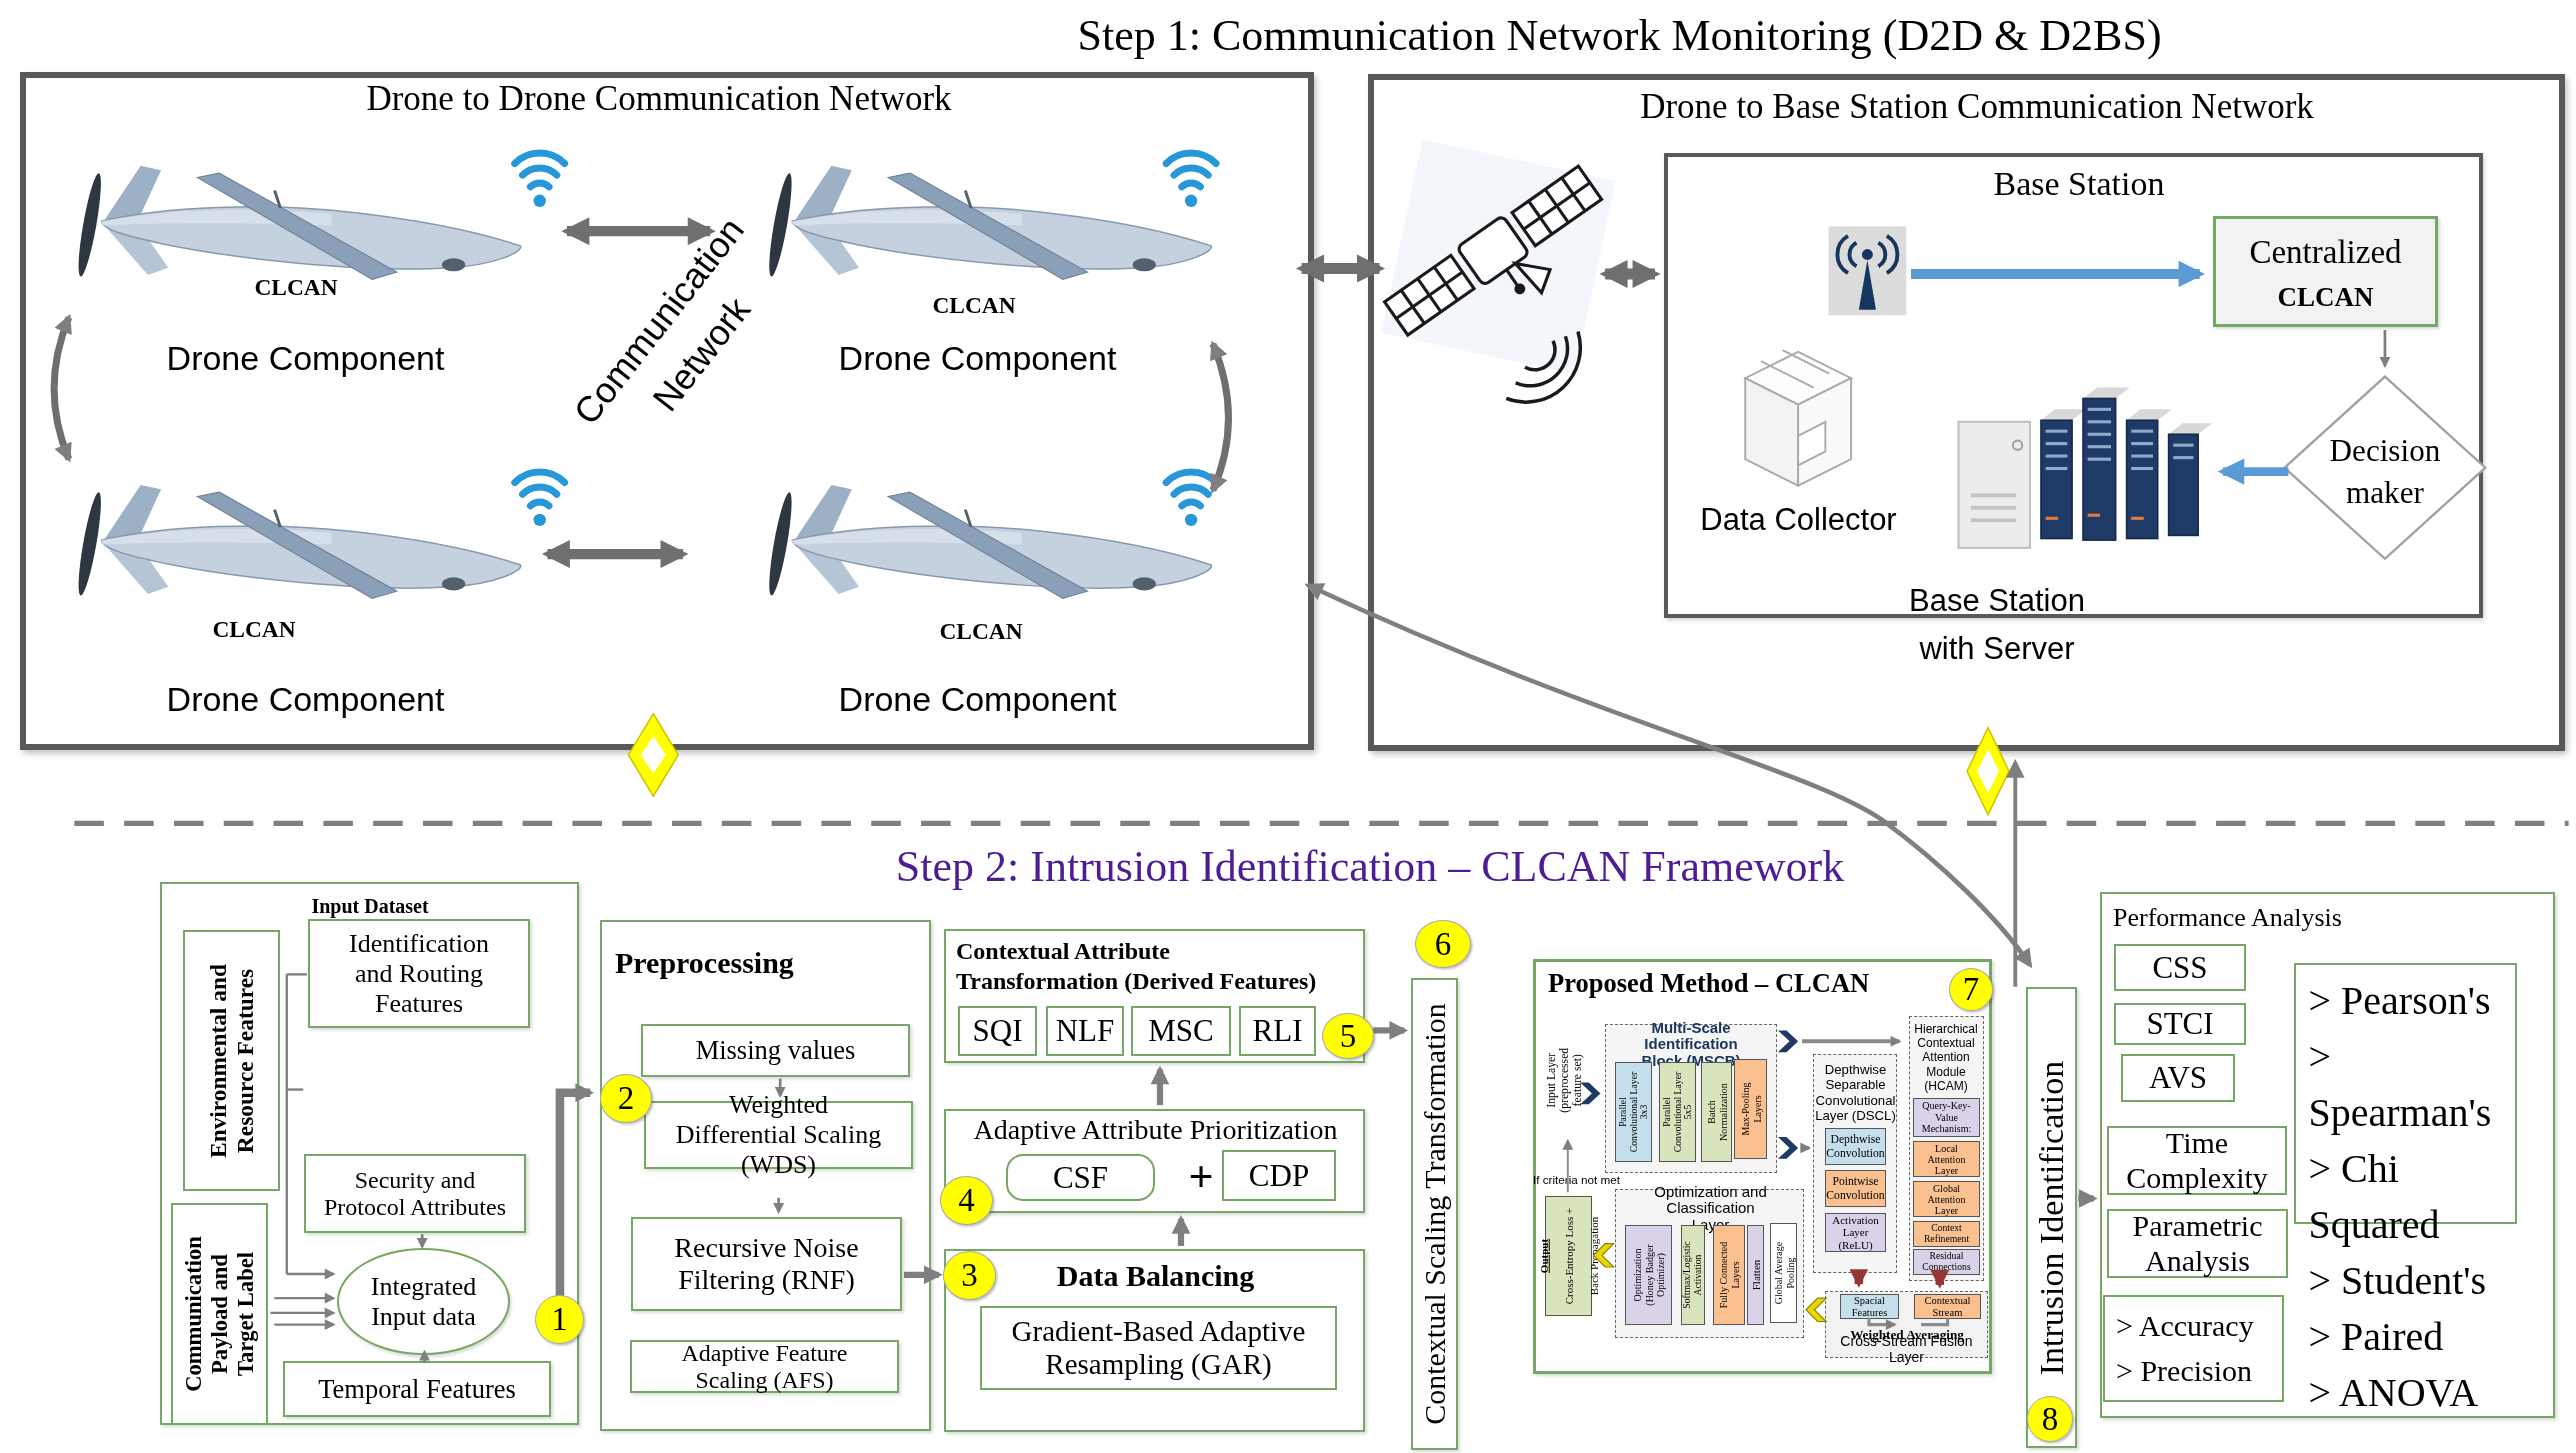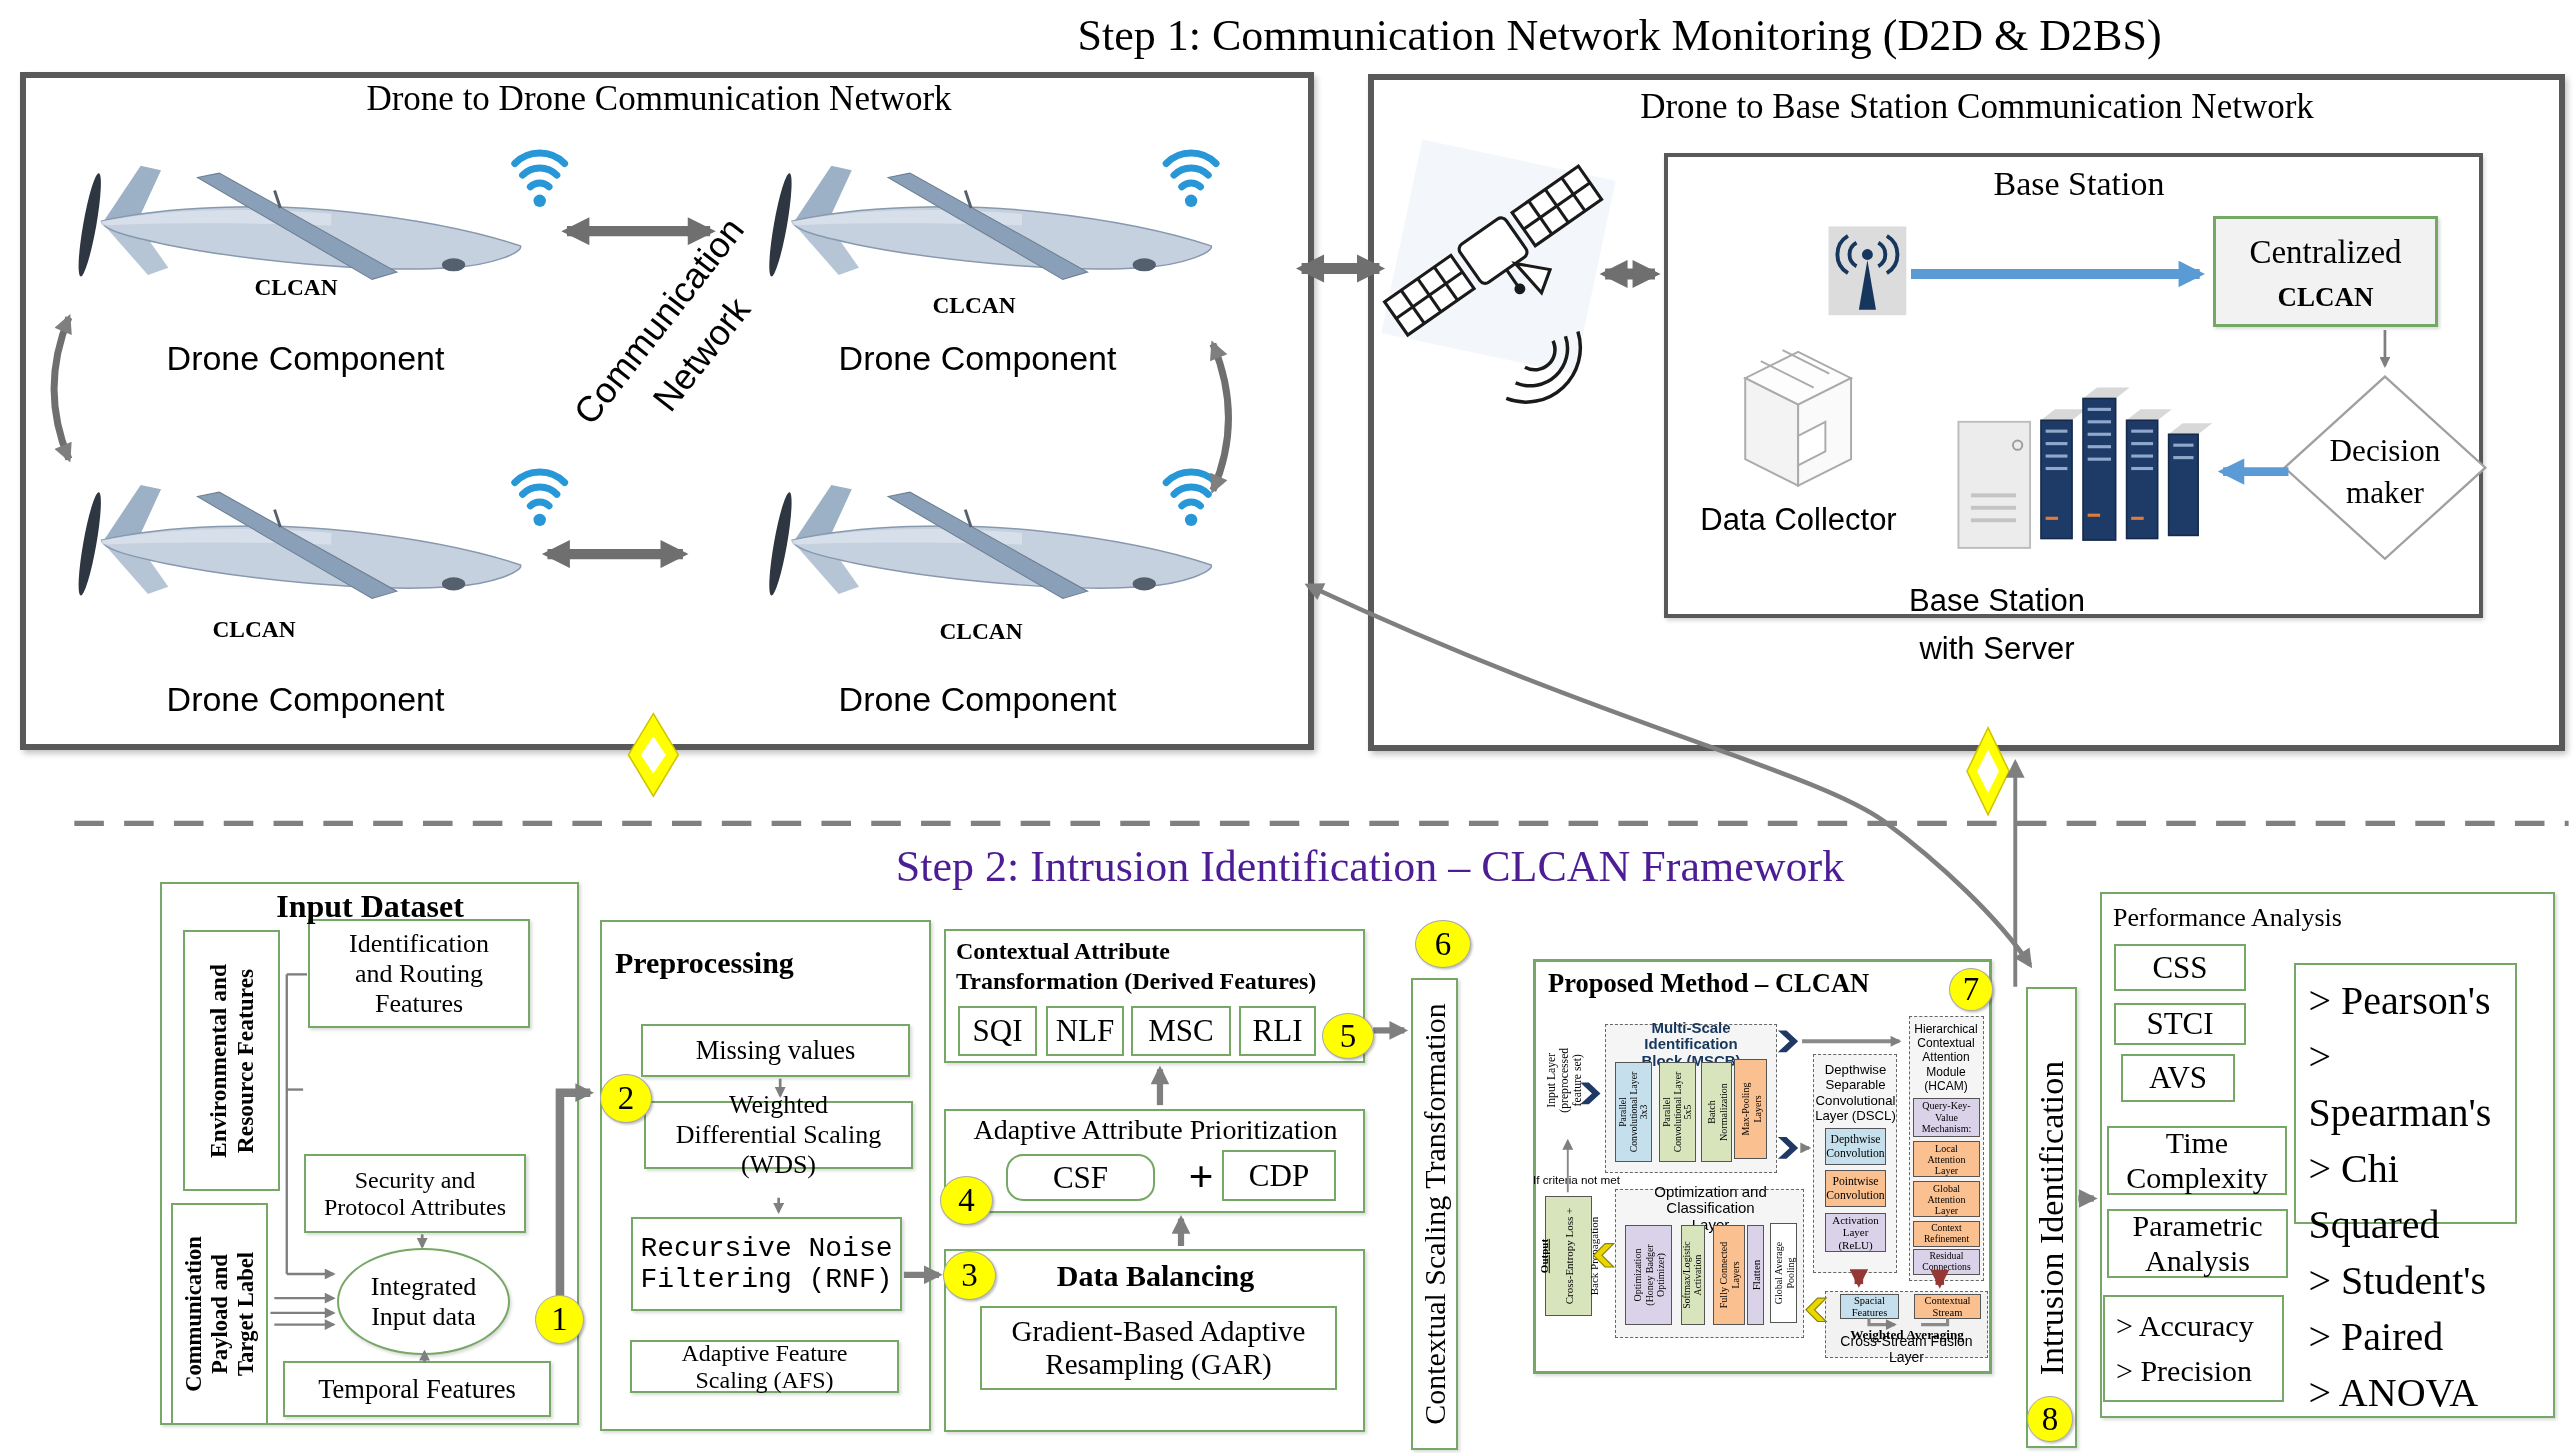--- a/index.html
+++ b/index.html
@@ -71,21 +71,21 @@
   </div>
 
   <div class="abs cen sans z3" style="left:1678px;top:503px;width:241px;height:34px;font-size:31px;">Data Collector</div>
 
   <div class="abs cen sans pre z3" style="left:1861px;top:582px;width:272px;height:86px;font-size:31px;line-height:1.55;">Base Station
 with Server</div>
 
   <div class="abs cen serif" style="left:825px;top:842px;width:1090px;height:48px;font-size:44px;color:#4c1d95;">Step 2: Intrusion Identification  – CLCAN Framework</div>
 
   <div class="gbox" style="left:160px;top:882px;width:419px;height:543px;"></div>
-  <div class="abs cen serif z3" style="left:257px;top:891px;width:226px;height:30px;font-size:32px;font-weight:bold;">Input  Dataset</div>
+  <div class="abs cen serif z3" style="left:257px;top:891px;width:226px;height:30px;font-size:20px;font-weight:bold;">Input  Dataset</div>
 
   <div class="gbox gbox-noshadow" style="left:183px;top:930px;width:97px;height:261px;">
     <div class="vwrap">
         <div class="vtext serif" style="width:257px;font-size:23.4px;font-weight:bold;">Environmental and
 Resource Features</div>
       </div>
   </div>
   <div class="gbox gbox-noshadow" style="left:171px;top:1203px;width:97px;height:222px;">
     <div class="vwrap">
         <div class="vtext serif" style="width:218px;font-size:22.6px;font-weight:bold;">Communication
@@ -102,21 +102,21 @@
   <div class="gbox cen pre serif" style="left:337px;top:1248px;width:173px;height:107px;border-radius:50%;font-size:26px;">Integrated
 Input data</div>
   <div class="gbox cen serif" style="left:283px;top:1361px;width:268px;height:56px;font-size:26.5px;">Temporal Features</div>
 
   <div class="gbox" style="left:600px;top:920px;width:331px;height:511px;"></div>
   <div class="abs serif z3" style="left:615px;top:946px;width:234px;height:37px;font-size:30px;font-weight:bold;">Preprocessing</div>
   <div class="gbox cen serif" style="left:641px;top:1024px;width:269px;height:53px;font-size:26.5px;">Missing values</div>
   <div class="gbox cen pre serif" style="left:644px;top:1101px;width:269px;height:68px;font-size:26px;">Weighted
 Differential Scaling
 (WDS)</div>
-  <div class="gbox cen pre serif" style="left:631px;top:1217px;width:271px;height:94px;font-size:28px;font-family:Liberation Mono, monospace;">Recursive Noise
+  <div class="gbox cen pre serif" style="left:631px;top:1217px;width:271px;height:94px;font-size:28px;">Recursive Noise
 Filtering (RNF)</div>
   <div class="gbox cen pre serif" style="left:630px;top:1340px;width:269px;height:53px;font-size:24px;line-height:1.1;">Adaptive Feature
 Scaling (AFS)</div>
 
   <div class="gbox" style="left:944px;top:929px;width:421px;height:134px;"></div>
   <div class="abs pre serif z3" style="left:956px;top:936px;width:405px;height:64px;font-size:24px;font-weight:bold;line-height:1.25;">Contextual Attribute
 Transformation (Derived Features)</div>
   <div class="gbox gbox-noshadow cen serif" style="left:958px;top:1006px;width:79px;height:50px;font-size:31px;">SQI</div>
   <div class="gbox gbox-noshadow cen serif" style="left:1046px;top:1006px;width:78px;height:50px;font-size:31px;">NLF</div>
   <div class="gbox gbox-noshadow cen serif" style="left:1131px;top:1006px;width:100px;height:50px;font-size:31px;">MSC</div>

